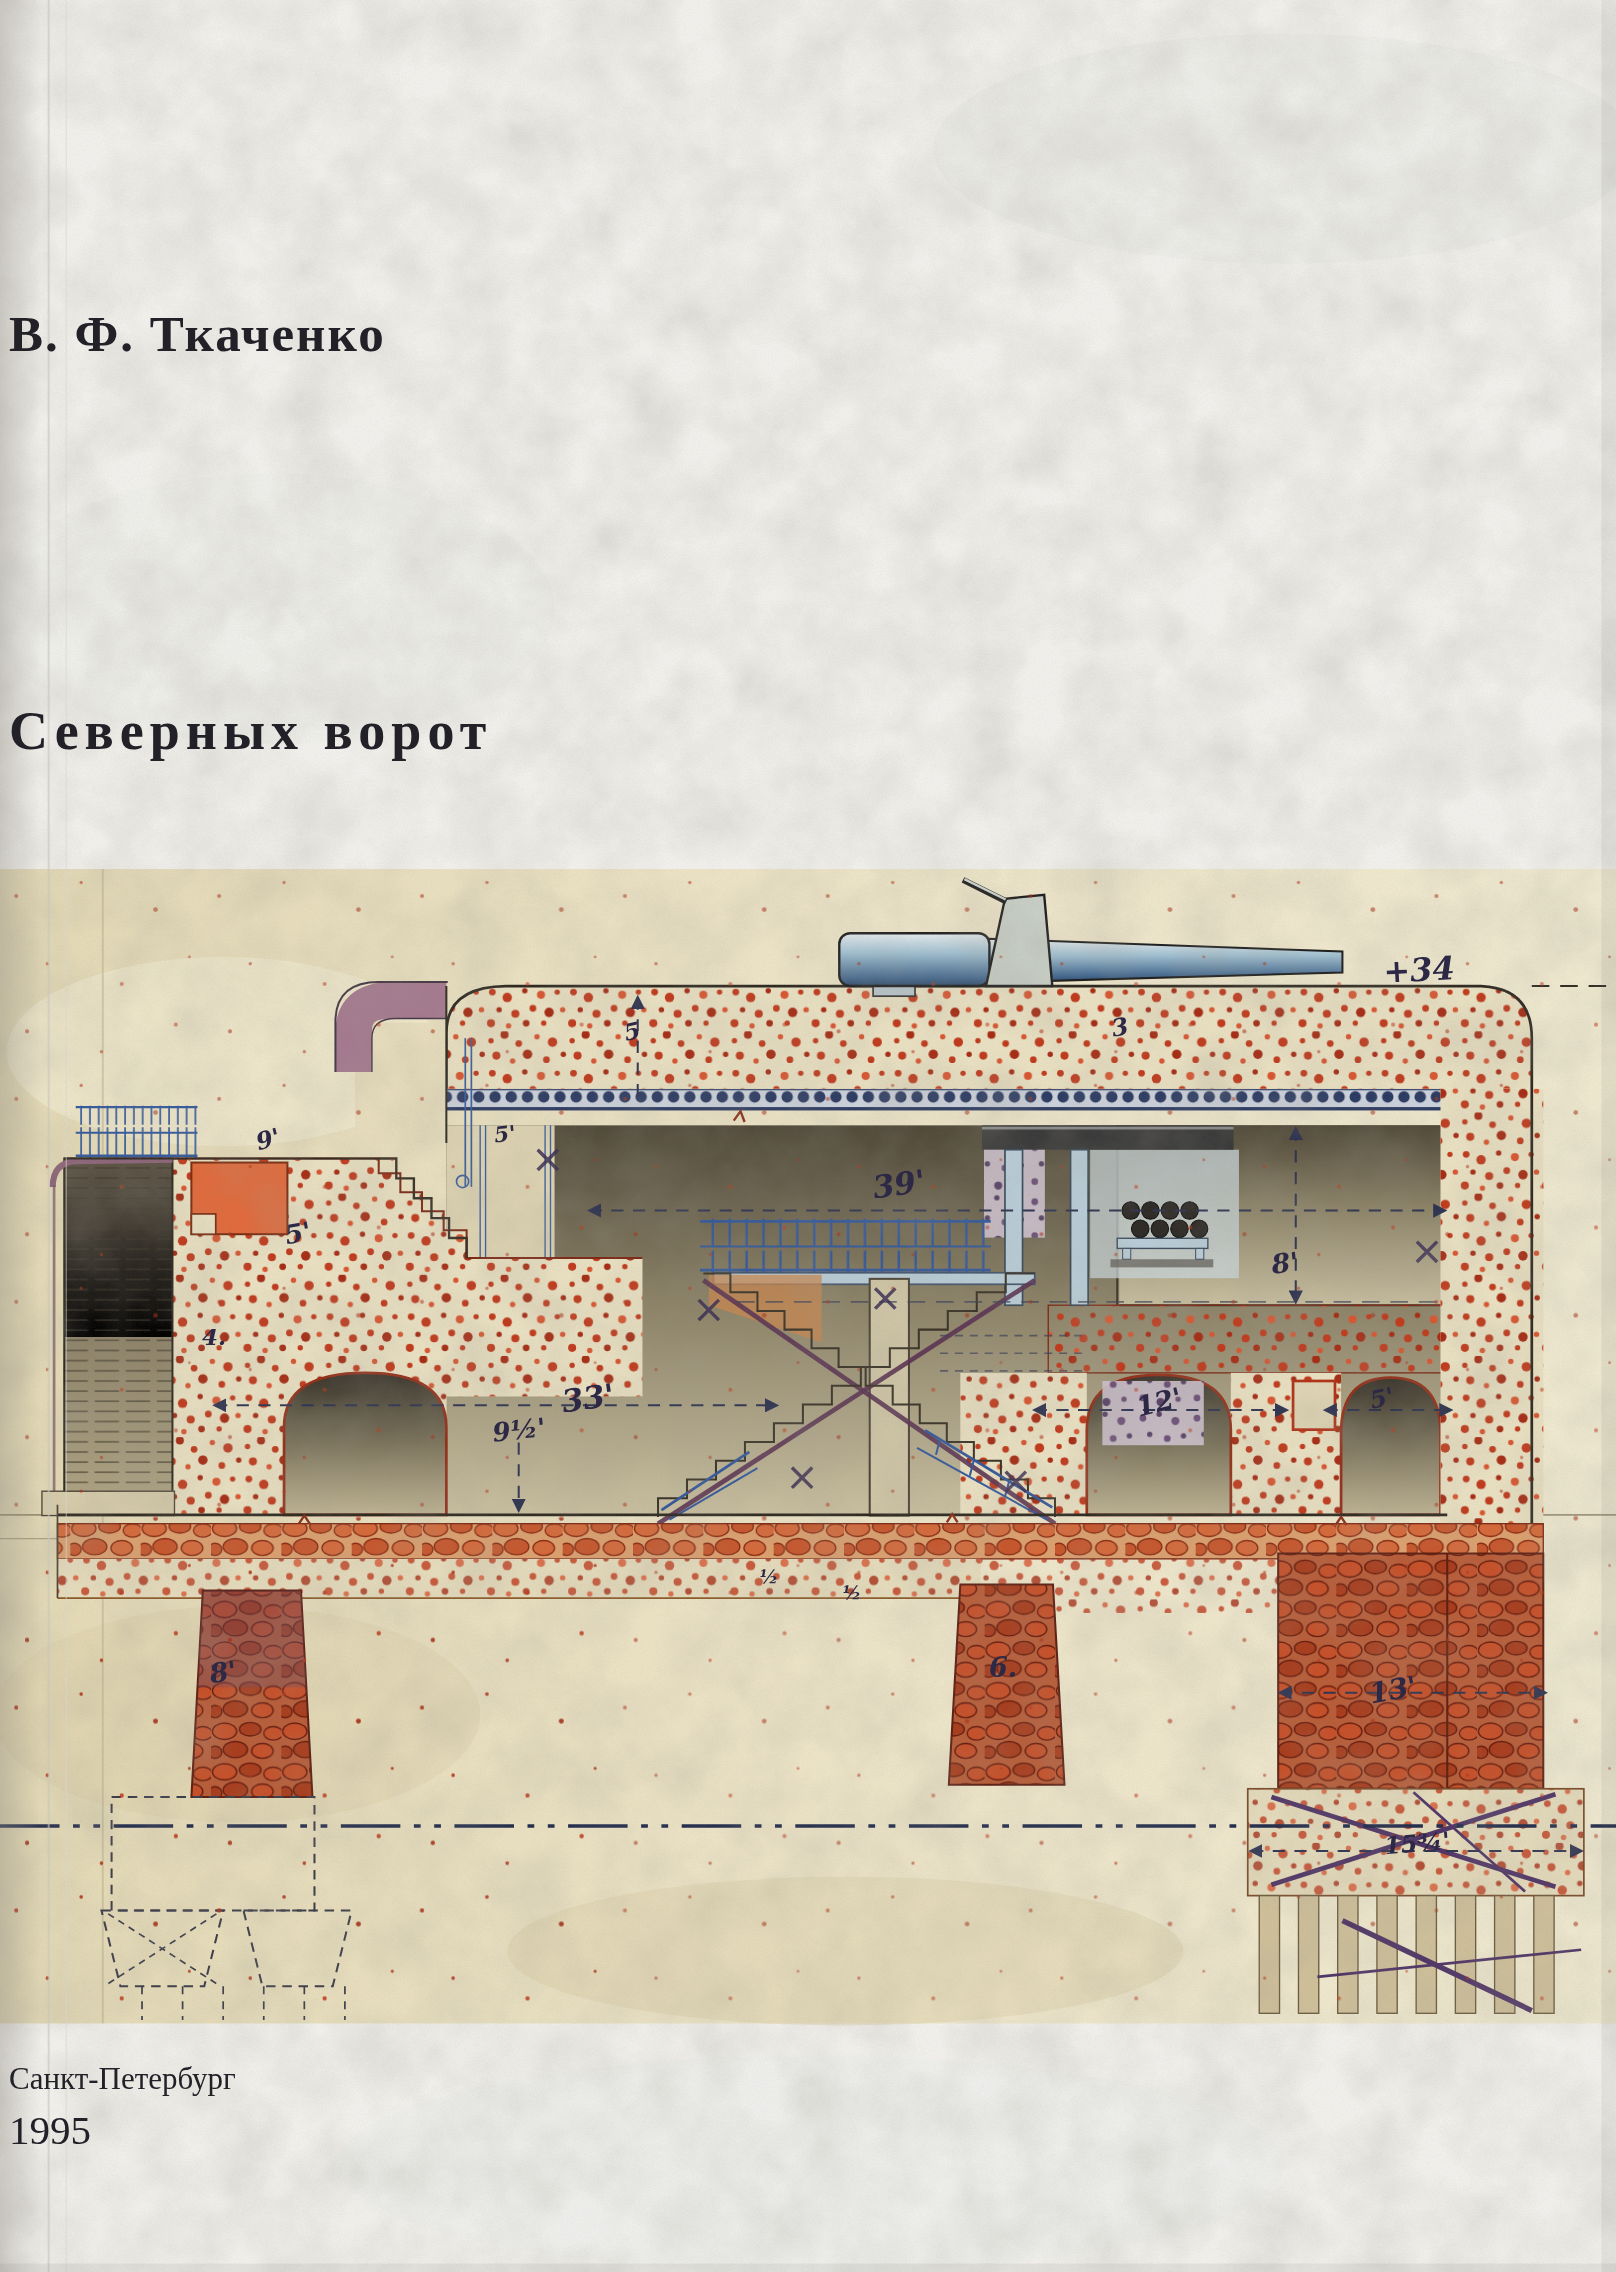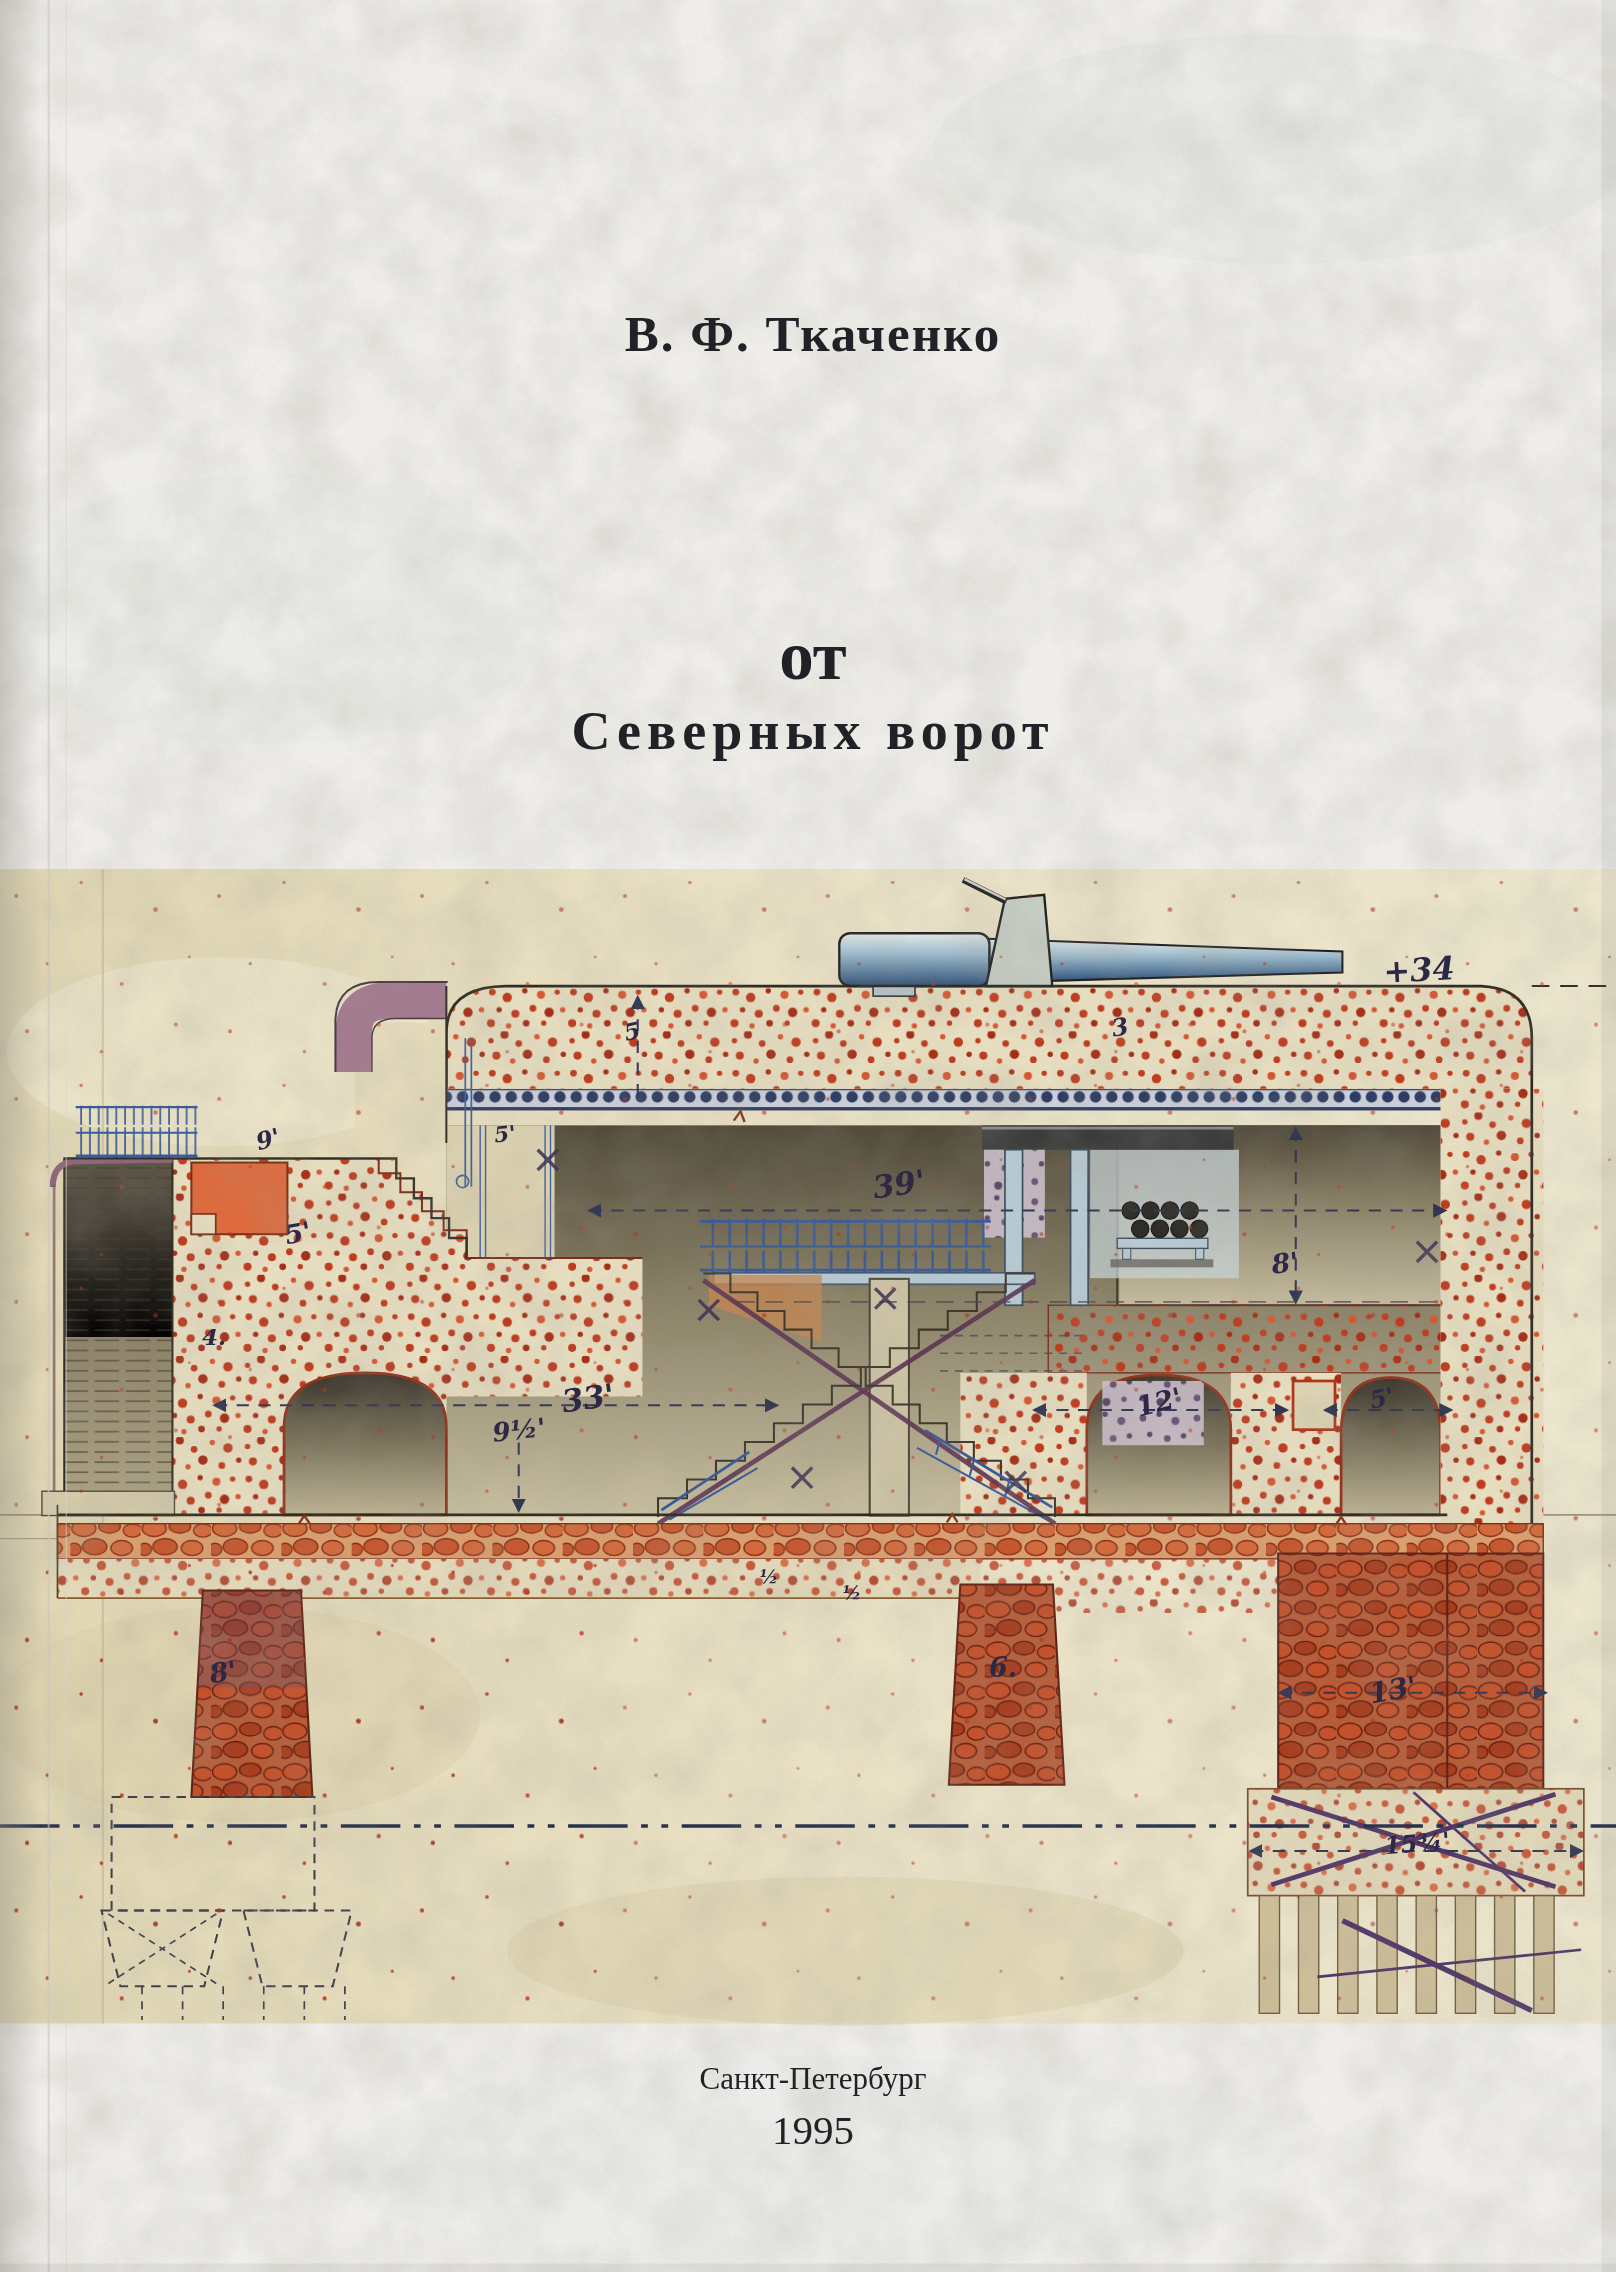--- a/index.html
+++ b/index.html
@@ -1,20 +1,20 @@
 <!DOCTYPE html>
 <html style="font-size:10.8px"><head>
 <meta charset="utf-8">
 <style>
   html,body{margin:0;padding:0;}
   body{width:1617px;height:2273px;position:relative;background:#f1f0ec;
        font-family:"Liberation Serif","DejaVu Serif",serif;}
   .page{position:absolute;inset:0;overflow:hidden;}
   svg.art{position:absolute;left:0;top:0;}
-  .txt{position:absolute;left:9px;right:0;text-align:center;color:#232128;line-height:1.1;}
+  .txt{position:absolute;left:9px;right:0;color:#232128;line-height:1.1;}
   .author{top:306px;font-size:51px;font-weight:700;letter-spacing:2px;}
   .t1{top:481px;font-size:101px;font-weight:700;letter-spacing:42px;text-indent:42px;}
   .t2{top:619px;font-size:69px;font-weight:700;}
   .t3{top:702px;font-size:54px;font-weight:700;letter-spacing:6px;}
   .city{top:2062px;font-size:31px;font-weight:400;}
   .year{top:2108px;font-size:41px;font-weight:400;}
   .labels{position:absolute;top:869px;left:0;width:1617px;height:1154px;pointer-events:none;}
   .labels span{position:absolute;font-family:"DejaVu Serif",serif;font-style:italic;font-weight:700;
                color:#2c2845;white-space:nowrap;}
 </style>
@@ -383,21 +383,20 @@
         <stop offset="1" stop-color="#8a857c" stop-opacity="0"></stop>
 </linearGradient>
 <rect x="0" y="0" width="60" height="3361" fill="url(#spineG)"></rect>
 <line x1="72" y1="0" x2="72" y2="3361" stroke="#c9c6be" stroke-width="3" opacity="0.6"></line>
 <line x1="98" y1="0" x2="98" y2="3361" stroke="#d8d5cd" stroke-width="2" opacity="0.5"></line>
 <rect x="2368" y="0" width="23" height="3361" fill="#6e6a62" opacity="0.10"></rect>
 <rect x="0" y="3347" width="2391" height="14" fill="#6e6a62" opacity="0.10"></rect>
 </svg>
 
 <div class="txt author">В. Ф. Ткаченко</div>
-<div class="txt t2">от</div>
 <div class="txt t3">Северных ворот</div>
 <div class="txt city">Санкт-Петербург</div>
 <div class="txt year">1995</div>
 
 <div class="labels">
       <span style="left: 1419px; top: 101px; font-size: 32px; transform: translate(-50%, -50%) rotate(-3deg);">+34</span>
       <span style="left: 1120px; top: 158px; font-size: 24px; transform: translate(-50%, -50%) rotate(-10deg);">3</span>
       <span style="left: 632px; top: 162px; font-size: 23px; transform: translate(-50%, -50%) rotate(-12deg);">5</span>
       <span style="left: 505px; top: 265px; font-size: 21.6px; transform: translate(-50%, -50%) rotate(-6deg);">5'</span>
       <span style="left: 268px; top: 270px; font-size: 24px; transform: translate(-50%, -50%) rotate(-14deg);">9'</span>

